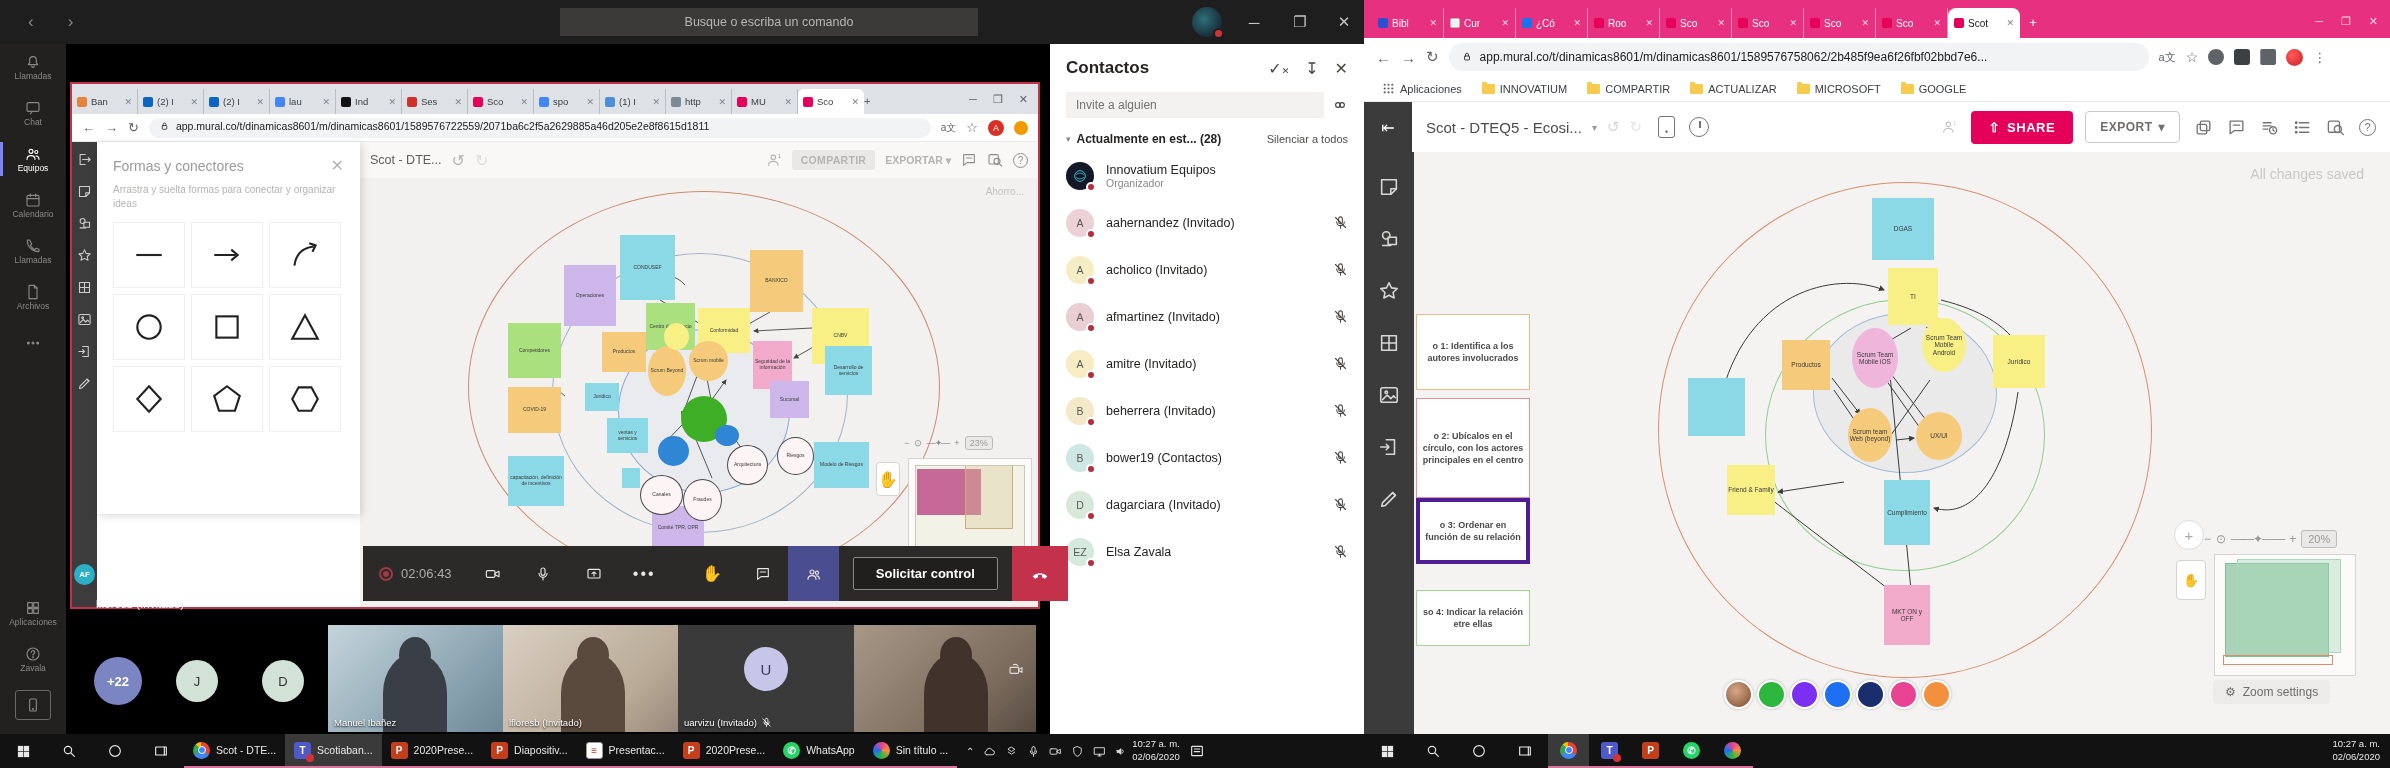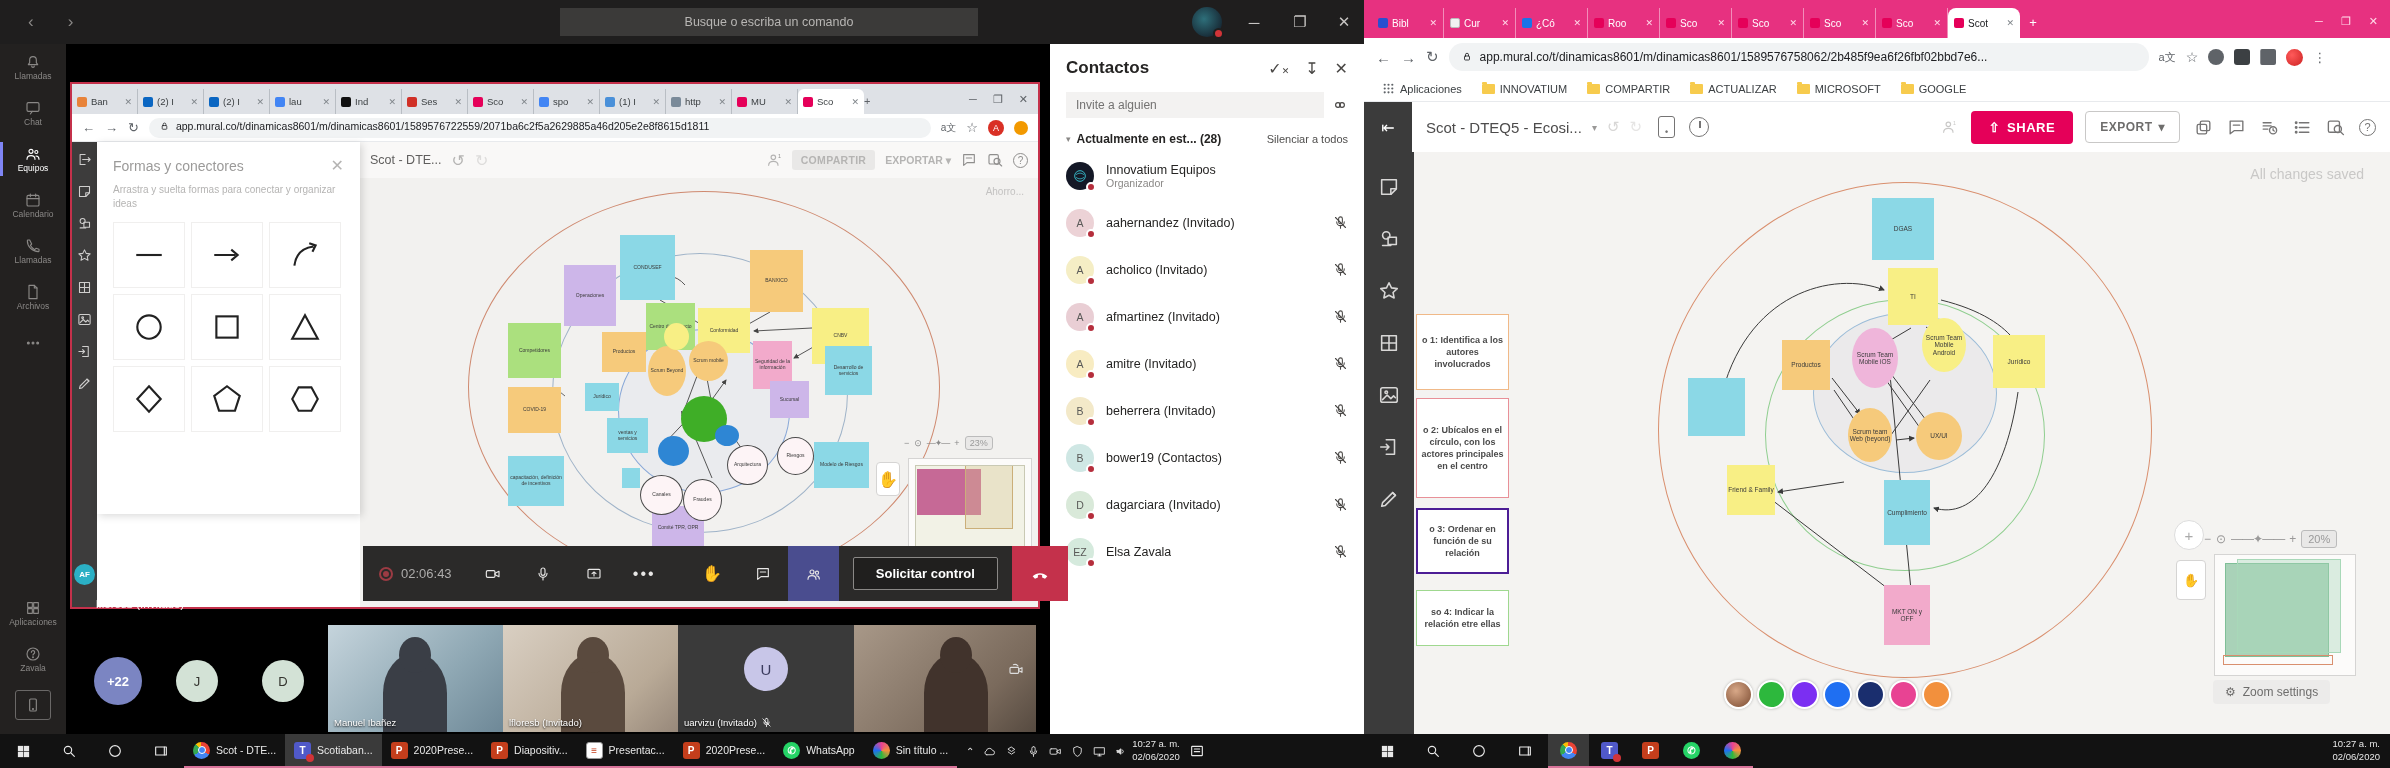--- a/index.html
+++ b/index.html
@@ -115,21 +115,21 @@
 .bkfolder::before{content:"";position:absolute;left:0;top:-2px;width:5px;height:2px;background:#f7cb4d;border-radius:1px 1px 0 0}
 
 #mr-head{left:1364px;top:102px;width:1026px;height:50px;background:#fff;display:flex;align-items:center;color:#757474}
 #mr-exit{width:48px;height:50px;background:#3b3b3b;color:#fff;display:flex;align-items:center;justify-content:center}
 #mr-title{font-size:15px;color:#4d4c4c;margin-left:14px;white-space:nowrap}
 #mr-share{background:#e50059;color:#fff;font-weight:bold;font-size:13px;letter-spacing:.5px;padding:9px 18px;border-radius:4px;display:flex;gap:7px;align-items:center}
 #mr-export{border:1px solid #c9c8c7;color:#6e6d6c;font-weight:bold;font-size:12px;letter-spacing:.5px;padding:8px 14px;border-radius:4px;display:flex;gap:6px;align-items:center}
 #mr-rail{left:1364px;top:152px;width:50px;height:616px;background:#3b3b3b;display:flex;flex-direction:column;align-items:center;padding-top:24px;gap:30px;color:#d8d7d6}
 #mr-canvas{left:1414px;top:152px;width:976px;height:616px;background:#f4f3f1;overflow:hidden}
 #mr-save{position:absolute;right:26px;top:14px;font-size:14px;color:#c9c8c7}
-.step{position:absolute;left:2px;width:93px;background:#fff;display:flex;align-items:center;justify-content:center;text-align:center;font-size:9px;font-weight:bold;color:#4a4a4a;line-height:1.35;padding:6px 4px}
+.step{position:absolute;left:2px;width:114px;background:#fff;display:flex;align-items:center;justify-content:center;text-align:center;font-size:9px;font-weight:bold;color:#4a4a4a;line-height:1.35;padding:6px 4px}
 .mr-ava{position:absolute;width:29px;height:29px;border-radius:50%;border:2px solid #fff;box-shadow:0 0 3px rgba(0,0,0,.25)}
 #zoomset{position:absolute;left:799px;top:528px;background:#eceBea;background:#ecebea;border-radius:4px;color:#6e6d6c;font-size:12px;display:flex;gap:7px;align-items:center;padding:5px 12px}
 </style>
 </head>
 <body>
 
 <div class="abs" id="tt-bar">
   <div id="tt-nav">
     <span>‹</span>
     <span>›</span>
@@ -1121,21 +1121,21 @@
         <path d="M482 288 L500 286"></path>
       <path d="M604 240 C 592 322, 560 368, 520 356"></path>
       <path d="M472 182 L497 438"></path>
       <path d="M430 330 L364 340"></path>
         <path d="M358 348 L494 452"></path>
     </g>
   </svg>
   <div id="mr-steps">
       <div class="step" style="top:162px;height:76px;border:1px solid #f0b988">o 1: Identifica a los autores involucrados</div>
       <div class="step" style="top:246px;height:100px;border:1px solid #e89098">o 2: Ubícalos en el círculo, con los actores principales en el centro</div>
-      <div class="step" style="top:356px;height:66px;border:2px solid #4c1d95">o 3: Ordenar en función de su relación</div>
+      <div class="step" style="top:346px;height:66px;border:4px solid #4c1d95">o 3: Ordenar en función de su relación</div>
       <div class="step" style="top:438px;height:56px;border:1px solid #9fd88f">so 4: Indicar la relación etre ellas</div>
     </div>
   <div id="mr-notes">
       <div class="note n-cyan" style="left:458px;top:46px;width:62px;height:62px">DGAS</div>
       <div class="note n-cyan" style="left:274px;top:226px;width:57px;height:58px"></div>
       <div class="note n-yellow" style="left:474px;top:116px;width:50px;height:57px">TI</div>
       <div class="note n-orange" style="left:368px;top:188px;width:48px;height:50px">Productos</div>
       <div class="note n-yellow" style="left:579px;top:183px;width:52px;height:53px">Jurídico</div>
       <div class="note n-pinkc" style="left:438px;top:176px;width:46px;height:60px">Scrum Team Mobile iOS</div>
       <div class="note n-yellowc" style="left:508px;top:166px;width:44px;height:54px">Scrum Team Mobile Android</div>

